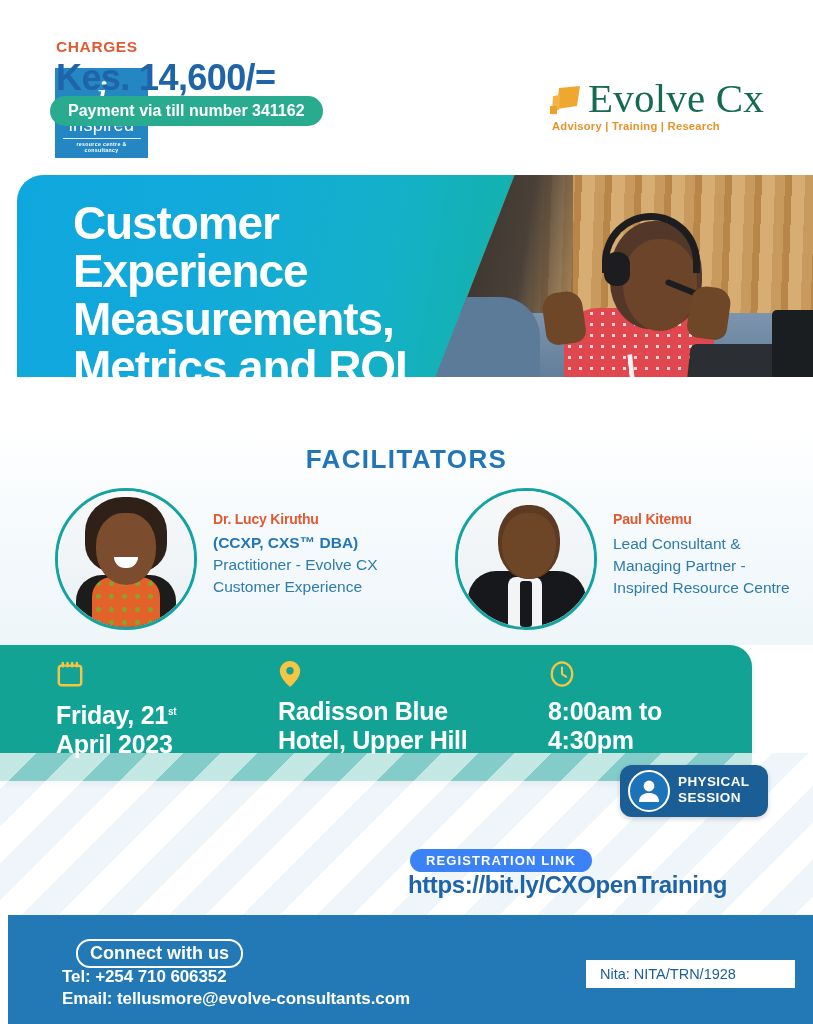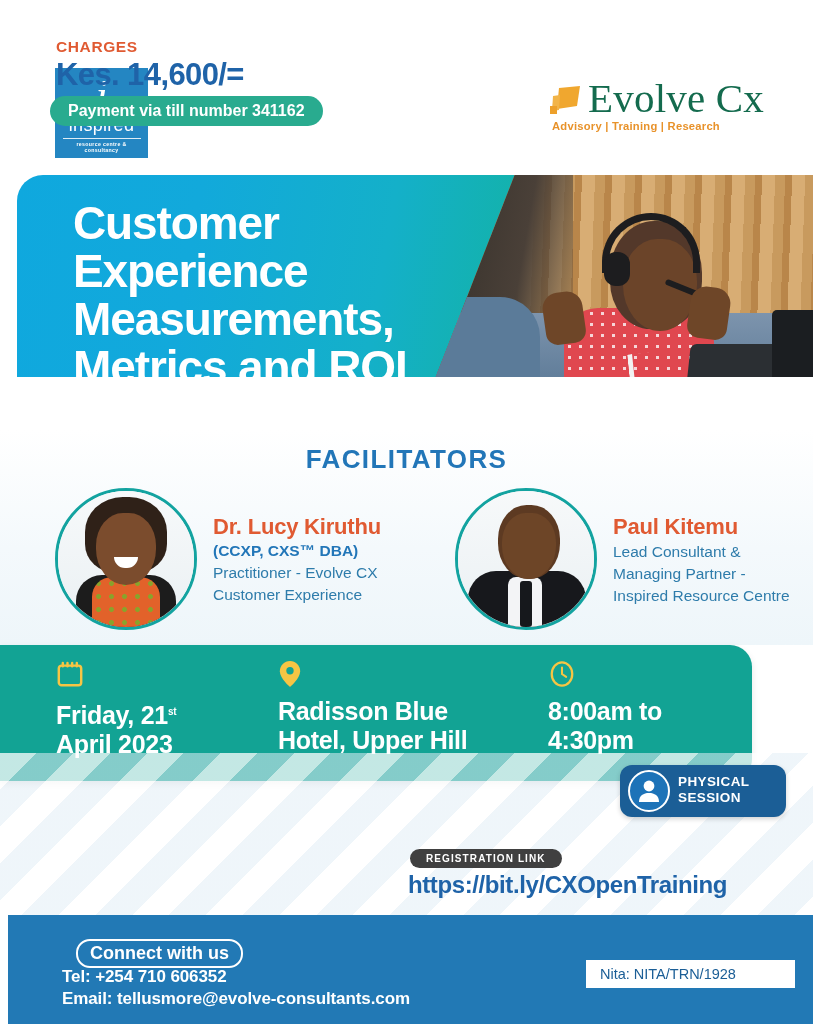--- a/index.html
+++ b/index.html
@@ -73,48 +73,48 @@
   .p1-body{position:absolute;left:18px;bottom:0;width:100px;height:52px;background:#1c1c1c;border-radius:26px 26px 0 0;}
   .p1-vest{position:absolute;left:34px;bottom:0;width:68px;height:50px;background:#e2622a;border-radius:20px 20px 0 0;
      background-image:radial-gradient(circle,#8aa22b 2.2px,transparent 2.4px);background-size:13px 13px;}
   .p2-head{position:absolute;left:40px;top:14px;width:62px;height:74px;background:#5d3a22;border-radius:46% 46% 48% 48%;}
   .p2-face{position:absolute;left:44px;top:22px;width:54px;height:66px;background:#6d4527;border-radius:44% 44% 50% 50%;}
   .p2-body{position:absolute;left:10px;bottom:0;width:118px;height:56px;background:#17181c;border-radius:28px 28px 0 0;}
   .p2-shirt{position:absolute;left:50px;bottom:0;width:34px;height:50px;background:#f3f4f6;border-radius:8px 8px 0 0;}
   .p2-tie{position:absolute;left:62px;bottom:0;width:12px;height:46px;background:#16181c;border-radius:3px;}
   .finfo{position:absolute;left:158px;top:18px;width:230px;}
   .fcard.two .finfo{width:215px;}
-  .fname{color:#e05a32;font-size:22px;font-weight:700;letter-spacing:-.2px;line-height:26px;white-space:nowrap;margin-top:8px;}
+  .fname{color:#e05a32;font-size:14px;font-weight:700;letter-spacing:-.2px;line-height:26px;white-space:nowrap;}
   .fcreds{color:#2276b8;font-size:15.5px;font-weight:700;line-height:20px;margin-top:1px;}
   .frole{color:#2e7cab;font-size:15.5px;line-height:20px;margin-top:2px;}
   .sup{font-size:10px;vertical-align:super;}
 
   
   .details{position:absolute;left:0;top:645px;width:752px;height:136px;background:#12a394;
      border-radius:0 22px 22px 0;box-shadow:0 3px 7px rgba(0,0,0,.10);}
   .dcol{position:absolute;top:14px;color:#ffffff;}
   .dcol.c1{left:56px;}
   .dcol.c2{left:278px;}
   .dcol.c3{left:548px;}
   .dicon{height:30px;margin-bottom:4px;}
   .dtext{font-size:25px;font-weight:700;line-height:29px;letter-spacing:-.3px;white-space:nowrap;}
 
   
   .midband{position:absolute;left:0;top:753px;width:813px;height:162px;
      background:linear-gradient(135deg,#eef5fa 0%,#f6fafc 40%,#eef4f9 100%);
      background-image:repeating-linear-gradient(135deg,rgba(255,255,255,.75) 0 26px,rgba(226,238,246,.55) 26px 52px);}
   .charges-label{position:absolute;left:56px;top:38px;color:#e05a32;font-size:15.5px;font-weight:700;letter-spacing:.6px;}
-  .charges-amt{position:absolute;left:56px;top:57px;color:#1f63a8;font-size:31px;font-weight:700;letter-spacing:-.6px;}
+  .charges-amt{position:absolute;left:56px;top:57px;color:#1f63a8;font-size:36px;font-weight:700;letter-spacing:-.6px;}
   .till-pill{position:absolute;left:50px;top:96px;background:#29ab8f;color:#ffffff;font-size:16px;font-weight:700;
      padding:6px 18px;border-radius:16px;white-space:nowrap;}
   .phys-badge{position:absolute;left:620px;top:765px;background:#1b5e96;border-radius:12px;width:148px;height:52px;
-     box-shadow:0 2px 5px rgba(0,0,0,.18);padding-left:18px;}
+     box-shadow:0 2px 5px rgba(0,0,0,.18);}
   .phys-circle{position:absolute;left:8px;top:5px;width:42px;height:42px;border-radius:50%;background:#1d73b8;border:2px solid #ffffff;box-sizing:border-box;}
   .phys-text{position:absolute;left:58px;top:9px;color:#ffffff;font-size:13.5px;font-weight:700;line-height:16px;letter-spacing:.4px;}
-  .reg-pill{position:absolute;left:410px;top:849px;background:#404040;color:#ffffff;font-size:10px;font-weight:700;
+  .reg-pill{position:absolute;left:410px;top:849px;background:#3b82f6;color:#ffffff;font-size:13px;font-weight:700;
      padding:4px 16px;border-radius:12px;letter-spacing:1.1px;}
   .reg-link{position:absolute;left:408px;top:871px;color:#1f63a8;font-size:24px;font-weight:700;letter-spacing:-.4px;}
 
   
   .footer{position:absolute;left:8px;top:915px;width:805px;height:109px;background:#2279b5;}
   .connect-pill{position:absolute;left:68px;top:24px;border:2px solid #ffffff;border-radius:14px;padding:2px 12px;
      color:#ffffff;font-size:18px;font-weight:700;}
   .tel{position:absolute;left:54px;top:52px;color:#ffffff;font-size:17px;font-weight:700;letter-spacing:-.1px;}
   .email{position:absolute;left:54px;top:74px;color:#ffffff;font-size:17px;font-weight:700;letter-spacing:-.1px;}
   .nita{position:absolute;left:586px;top:960px;background:#ffffff;color:#1b5e96;font-size:14.5px;font-weight:400;

